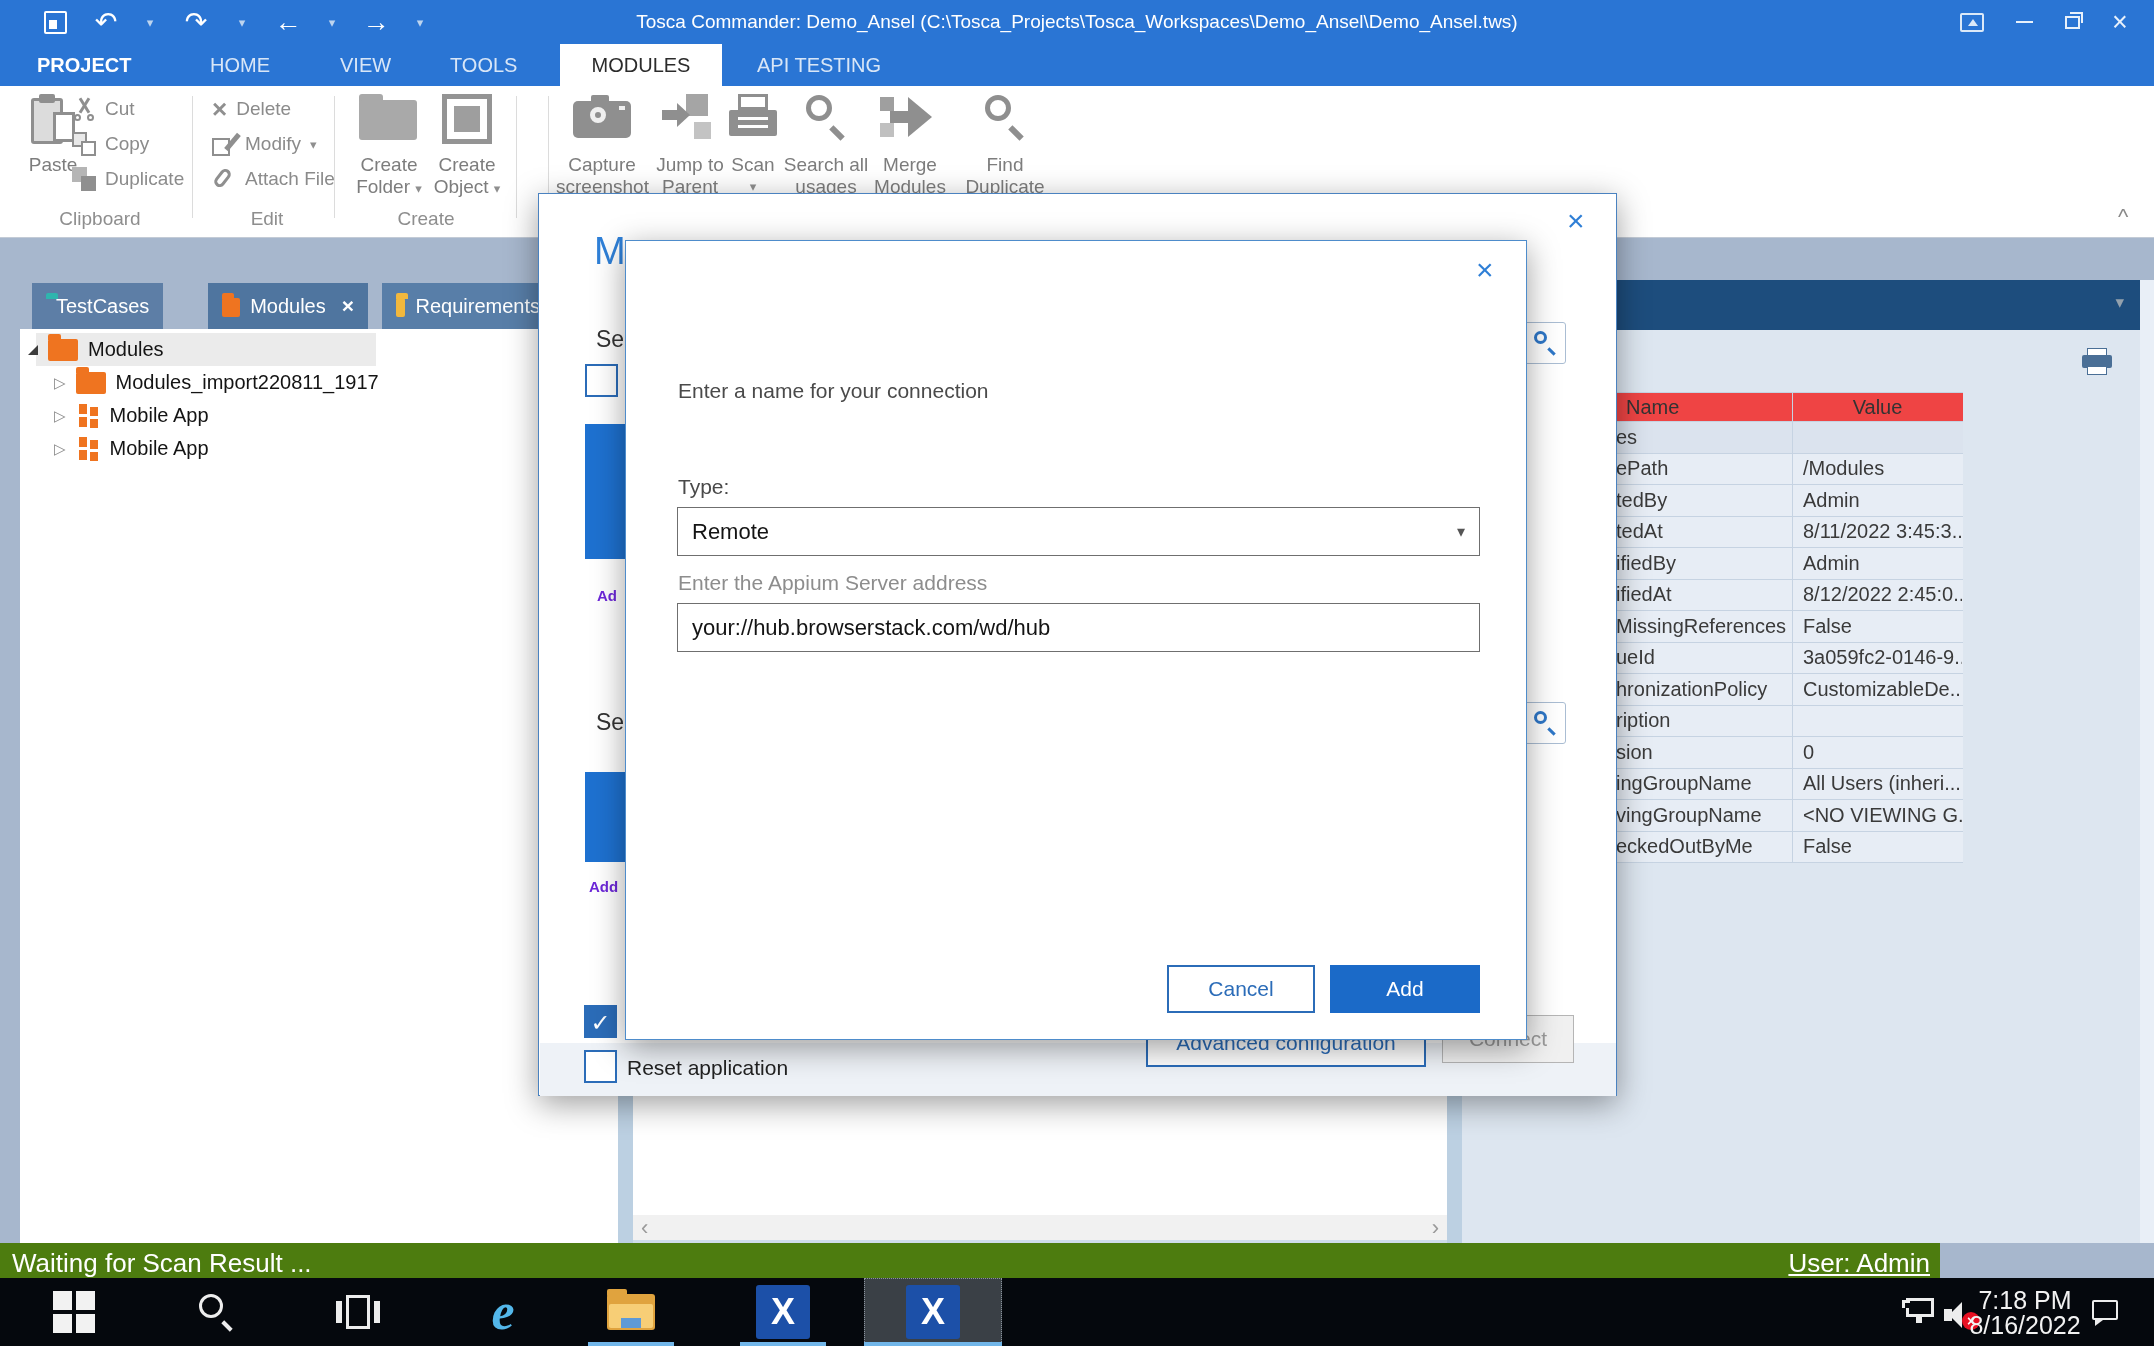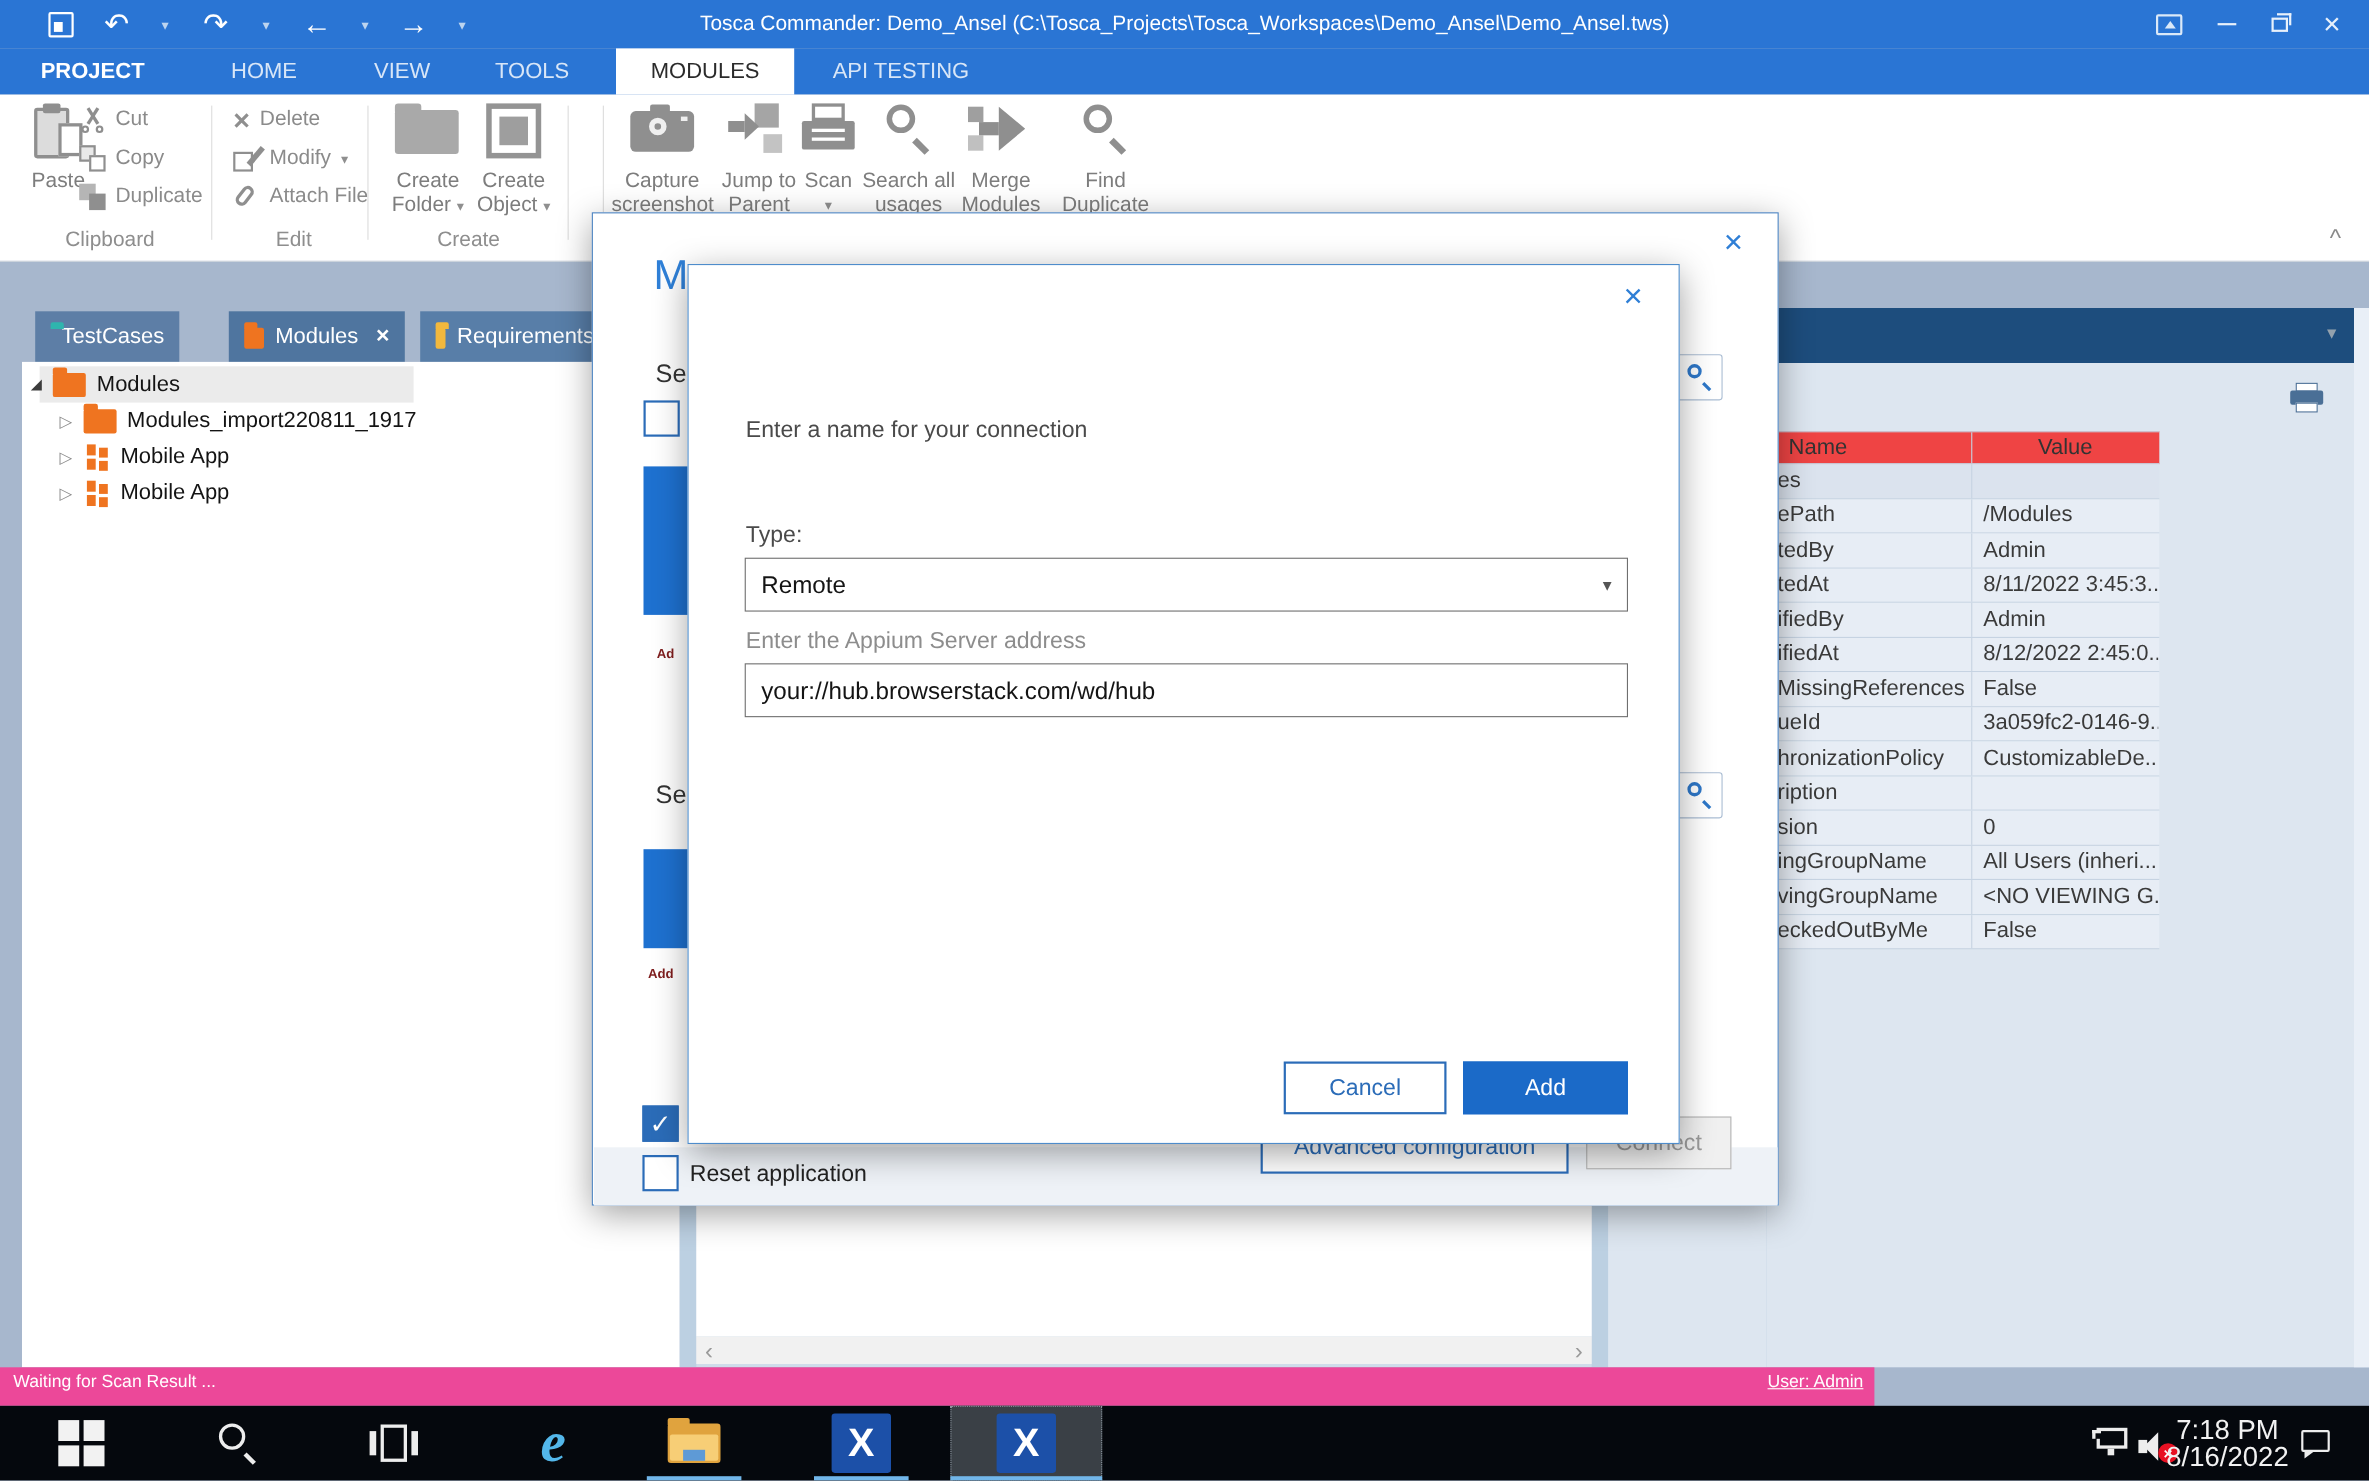--- a/index.html
+++ b/index.html
@@ -131,21 +131,21 @@
   #ptable{position:absolute;left:1606px;top:392px;width:357px;font-size:20px;color:#3a3a3a}
   .prow{display:flex;height:31.5px;border-bottom:1px solid #c6d3e2;background:#e7edf5}
   .prow.hdr{height:30px;background:#ef4444;border-top:1px solid #c6d3e2;color:#333}
   .prow.sel{background:#dbe3ee}
   .pc-name{width:187px;padding-left:10px;border-right:1px solid #c6d3e2;display:flex;align-items:center;overflow:hidden;white-space:nowrap}
   .pc-val{width:169px;padding-left:10px;display:flex;align-items:center;overflow:hidden;white-space:nowrap}
   .prow.hdr .pc-name{padding-left:20px}
   .prow.hdr .pc-val{justify-content:center;padding-left:0}
 
   
-  #statusbar{position:absolute;left:0;top:1243px;width:1704px;height:35px;background:#ec4899;color:#fff;font-size:16px}
+  #statusbar{position:absolute;left:0;top:1243px;width:1940px;height:35px;background:#4d7c0f;color:#fff;font-size:26px}
   #status-left{position:absolute;left:12px;top:5px}
   #status-right{position:absolute;right:10px;top:5px;text-decoration:underline}
 
   
   #taskbar{position:absolute;left:0;top:1278px;width:2154px;height:68px;background:#05080d}
   .tbtn{position:absolute;top:0;height:68px;width:60px;display:flex;align-items:center;justify-content:center}
   #tb-active{position:absolute;left:864px;top:0;width:138px;height:68px;background:#3a4046;border:1px dotted #8b949e}
   .tb-underline{position:absolute;top:64px;height:4px;background:#71b6e9}
   .ico-win{position:relative;width:42px;height:42px}
   .ico-win i{position:absolute;width:19px;height:19px;background:#f2f2f2}
@@ -182,21 +182,21 @@
   #dlg-outer{left:538px;top:193px;width:1079px;height:903px;border:1px solid #4a82c0;z-index:10}
   #dlg-inner{left:625px;top:240px;width:902px;height:800px;border:1px solid #4e8ccb;z-index:11}
   .dlg-close{position:absolute;color:#2f7fd6;font-size:30px;line-height:30px;cursor:default}
   .blue-title{color:#2f80d8;font-weight:300;white-space:nowrap}
   #od-title{position:absolute;left:55px;top:36px;font-size:38px;width:90px;overflow:hidden}
   .od-section{position:absolute;font-size:23px;color:#333;white-space:nowrap;width:34px;overflow:hidden}
   .searchbox{position:absolute;width:42px;height:42px;background:#fff;border:1px solid #aabdd3;border-radius:3px}
   .searchbox b{position:absolute;left:9px;top:8px;width:13px;height:13px;border:3px solid #2e77c8;border-radius:50%}
   .searchbox i{position:absolute;left:25px;top:24px;width:3px;height:9px;background:#2e77c8;transform:rotate(-45deg)}
   .blue-tile{position:absolute;left:46px;width:120px;background:#1e71d0}
-  .od-lbl{position:absolute;font-size:12px;font-weight:bold;color:#7f1d1d;overflow:hidden;white-space:nowrap}
+  .od-lbl{position:absolute;font-size:15px;font-weight:bold;color:#6d28d9;overflow:hidden;white-space:nowrap}
   .cbx{position:absolute;width:33px;height:33px;background:#fff;border:2px solid #2b6cb8}
   .cbx-on{background:#2b6cb8;color:#fff;text-align:center;font-size:24px;line-height:31px}
   #od-bottomband{position:absolute;left:1px;top:849px;width:1076px;height:53px;background:#eef2f7}
   #od-reset-label{position:absolute;left:88px;top:862px;font-size:21px;color:#222}
   .btn{display:flex;align-items:center;justify-content:center;font-size:21px;cursor:default}
   #od-advanced{position:absolute;left:607px;top:824px;width:280px;height:49px;background:#fff;border:2px solid #2b6cb8;color:#2b6cb8}
   #od-connect{position:absolute;left:903px;top:821px;width:132px;height:48px;background:#f0f0f0;border:1px solid #b5b5b5;color:#9a9a9a}
   #ad-title{position:absolute;left:51px;top:62px;font-size:41px}
   .ad-label{position:absolute;left:52px;font-size:21px;color:#4a4a4a;white-space:nowrap}
   .ad-label.dim{color:#8d8d8d}

